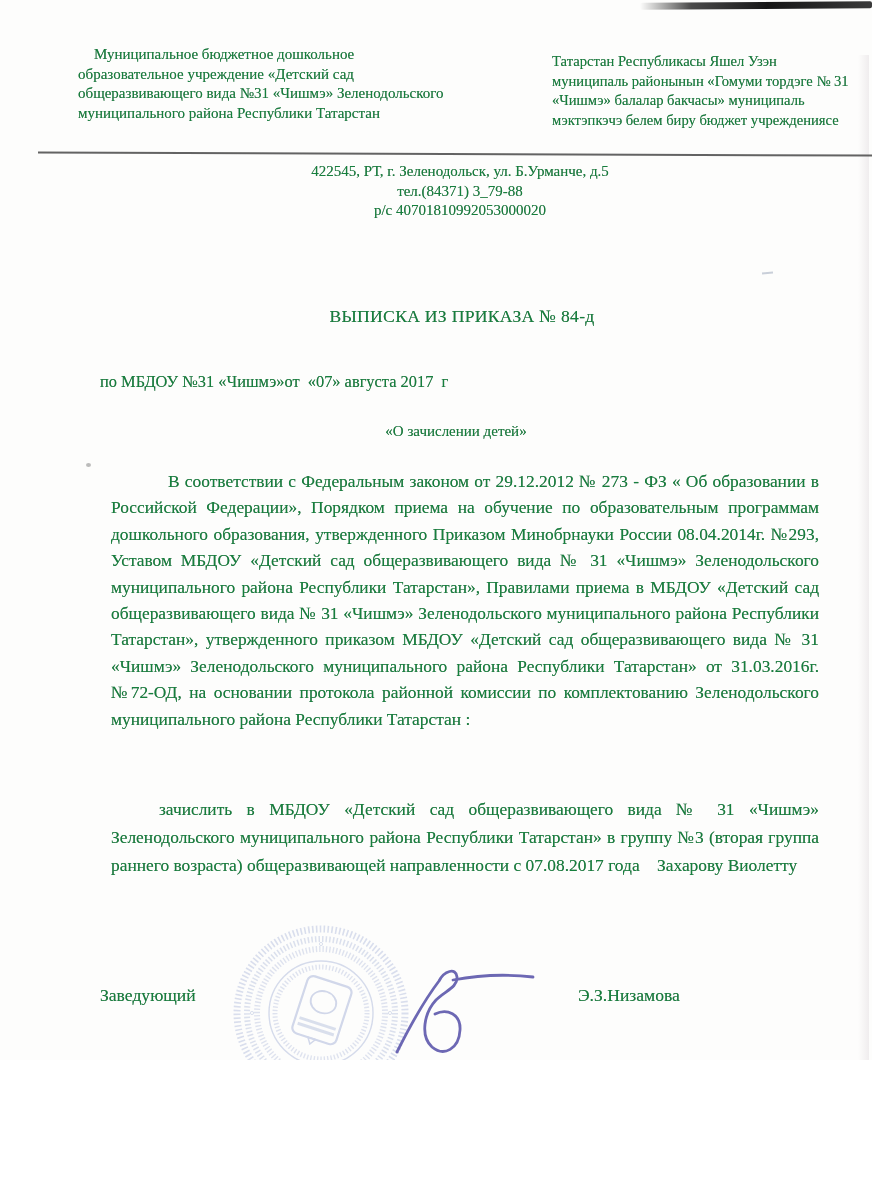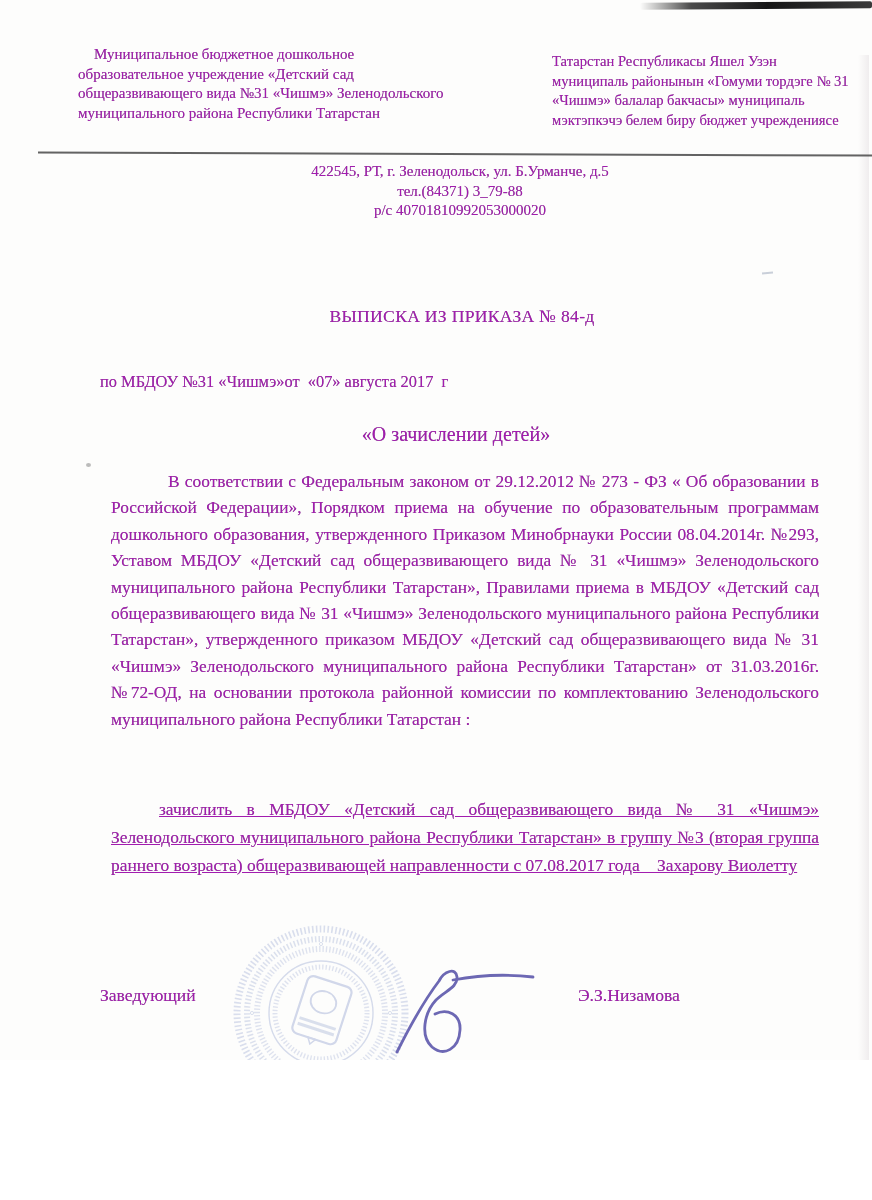--- a/index.html
+++ b/index.html
@@ -2,21 +2,21 @@
 <html><head>
 <meta charset="utf-8">
 <style>
   html,body{margin:0;padding:0;}
   .page{
     position:relative;
     width:872px;height:1060px;
     background:#fdfdfc;
     overflow:hidden;
     font-family:"Liberation Serif","DejaVu Serif",serif;
-    color:#a21caf;
+    color:#15803d;
   }
   .ink{ text-shadow:0 0 0.5px rgba(60,60,60,.55); }
 
   
   .scan-streak{
     position:absolute;top:2px;left:640px;width:232px;height:7px;
     background:linear-gradient(to right, rgba(25,25,25,0) 0%, rgba(30,30,30,.8) 22%, #161616 55%, #3a3a3a 100%);
     border-radius:2px;transform:rotate(-0.4deg);
   }
   .scan-edge{
@@ -53,29 +53,29 @@
   .doc-title{
     position:absolute;top:306px;left:0;width:872px;padding-left:52px;box-sizing:border-box;
     text-align:center;font-size:17.6px;letter-spacing:.3px;
   }
   .order-line{
     position:absolute;top:372px;left:100px;width:692px;
     display:flex;justify-content:flex-start;font-size:16.4px;
   }
   .doc-subject{
     position:absolute;top:423px;left:0;width:872px;padding-left:40px;box-sizing:border-box;
-    text-align:center;font-size:20px;
+    text-align:center;font-size:15px;
   }
 
   .body-par{
     position:absolute;left:85px;width:708px;
     font-size:17.4px;text-align:justify;margin-left:26px;
   }
   .par1{ top:468px;line-height:26.4px;text-indent:57px; }
-  .par2{ top:795px;line-height:28px;text-indent:48px;text-decoration:underline; }
+  .par2{ top:795px;line-height:28px;text-indent:48px; }
 
   
   .sig-position{ position:absolute;left:100px;top:985px;font-size:17.6px; }
   .sig-name{ position:absolute;left:578px;top:985px;font-size:17.6px; }
   .stamp{ position:absolute;left:232px;top:924px;width:178px;height:178px;opacity:.85; }
   .signature{ position:absolute;left:383px;top:956px;width:182px;height:114px; }
 </style>
 </head>
 <body>
 

